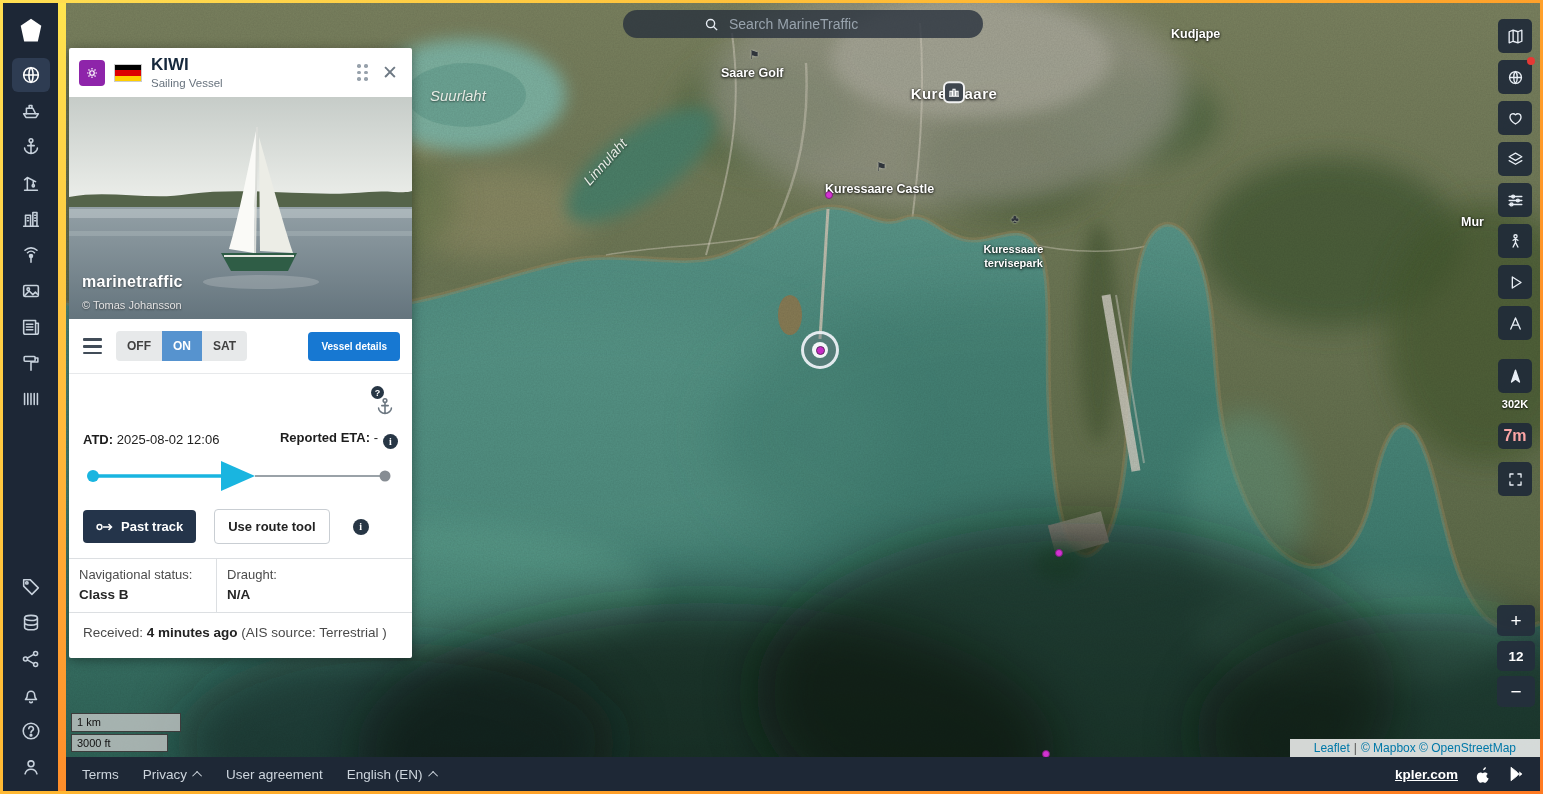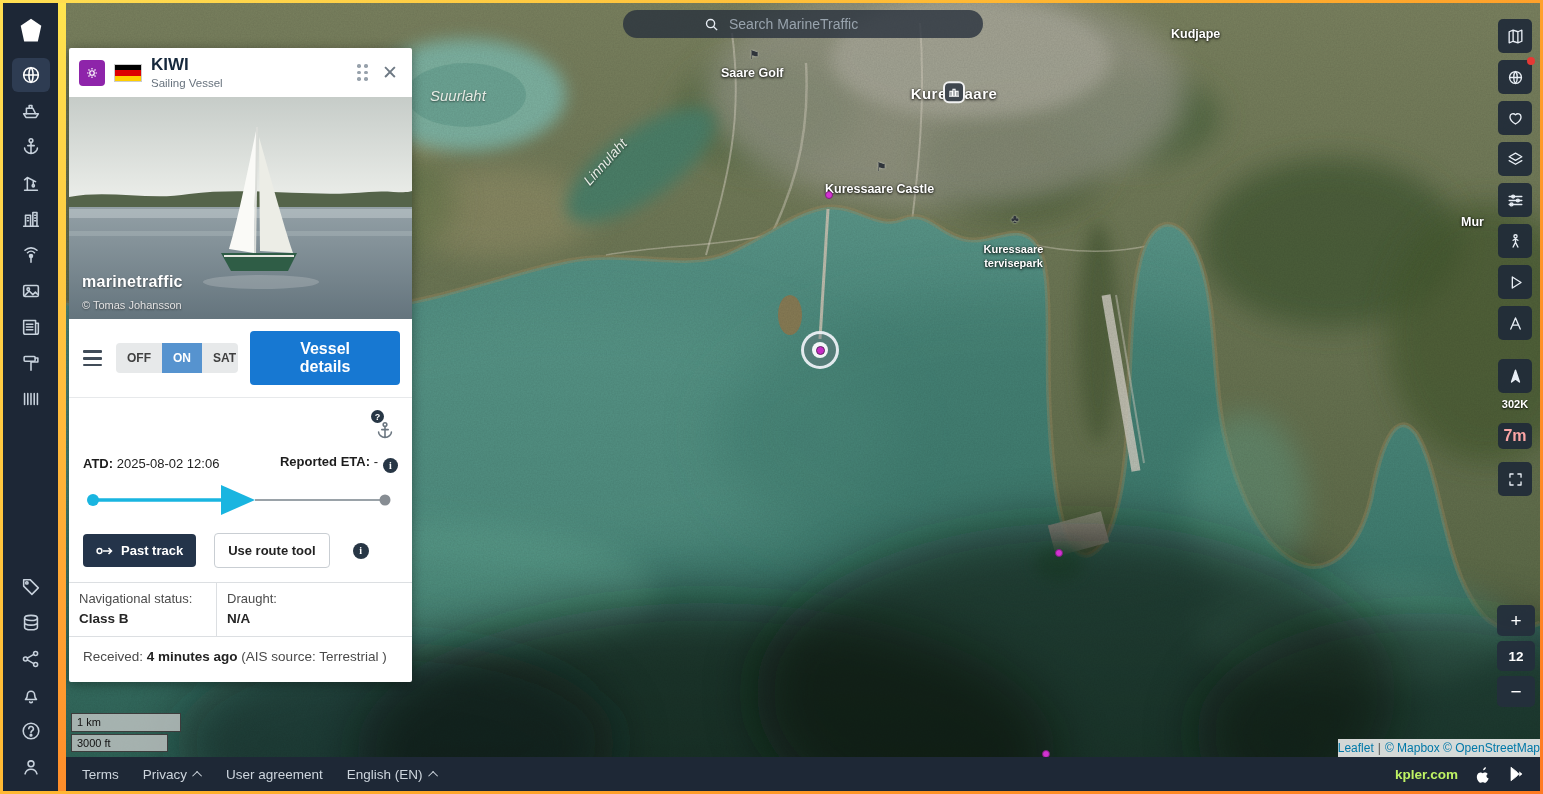--- a/index.html
+++ b/index.html
@@ -69,21 +69,21 @@
 
   .zoom-ctl{position:absolute;right:5px;bottom:50px;width:38px;display:flex;flex-direction:column;gap:5px;z-index:15}
   .zoom-btn{width:38px;height:31px;border:none;border-radius:5px;background:rgba(36,46,60,.95);
     color:#fff;font-size:19px;line-height:1;cursor:pointer;display:flex;align-items:center;justify-content:center}
   .zoom-chip{width:38px;height:30px;border-radius:5px;background:rgba(36,46,60,.95);color:#fff;
     font-size:13.5px;font-weight:700;display:flex;align-items:center;justify-content:center}
 
   .coord-box{position:absolute;right:48px;bottom:60px;background:rgba(40,48,58,.5);border-radius:3px;
     padding:5px 10px;color:#fff;font-size:12.5px;line-height:1.45;text-align:right;z-index:14;
     text-shadow:0 1px 1px rgba(0,0,0,.6)}
-  .attribution{position:absolute;right:0;bottom:0;background:rgba(255,255,255,.82);padding:2px 0;
+  .attribution{position:absolute;right:0;bottom:0;background:rgba(255,255,255,.82);padding:2px 24px;
     font-size:12px;color:#333;z-index:14}
   .attribution a{color:#0078A8;text-decoration:none;cursor:pointer}
   .attribution .sep{margin:0 4px;color:#555}
   .scale-box{position:absolute;left:5px;bottom:5px;z-index:14}
   .scale-bar{background:rgba(205,205,205,.75);border:1px solid #3c3c3c;color:#111;
     font-size:11px;padding:1px 5px;line-height:1.3}
   .scale-km{width:110px;margin-bottom:2px}
   .scale-ft{width:97px}
 
   
@@ -109,21 +109,21 @@
   .credit{position:absolute;left:13px;bottom:8px;color:#e3e3e3;font-size:11px;text-shadow:0 1px 2px rgba(0,0,0,.5)}
 
   .p-controls{display:flex;align-items:center;gap:12px;padding:12px 12px;border-bottom:1px solid #e7e9eb}
   .hamburger{display:flex;flex-direction:column;gap:4px;cursor:pointer;background:none;border:none;padding:2px}
   .hamburger i{width:19px;height:2.6px;background:#414c58;border-radius:1px}
   .seg{display:flex;border-radius:4px;overflow:hidden}
   .seg button{border:none;padding:8px 11px;font-size:12px;font-weight:700;cursor:pointer;
     background:#e7e9ea;color:#404040}
   .seg button.on{background:#5693cf;color:#fff}
   .btn-primary{margin-left:auto;background:#1778d2;color:#fff;border:none;border-radius:4px;
-    font-size:16px;font-weight:700;padding:9px 26px;cursor:pointer}
+    font-size:10px;font-weight:700;padding:9px 13px;cursor:pointer}
 
   .p-dest{display:flex;padding:12px 14px 2px}
   .dest-text{width:195px;color:#5d6f7d;font-size:15.5px;line-height:1.35;cursor:pointer}
   .dest-anchor{margin-left:auto;position:relative;width:34px;height:34px}
   .dest-anchor svg{position:absolute;right:2px;top:9px;stroke:#6b7680;fill:none;stroke-width:1.7;stroke-linecap:round}
   .q-badge{position:absolute;right:14px;top:0;width:13px;height:13px;border-radius:50%;background:#273645;
     color:#fff;font-size:9px;font-weight:700;display:flex;align-items:center;justify-content:center}
 
   .p-times{display:flex;justify-content:space-between;align-items:center;padding:8px 14px 4px;font-size:13px}
   .p-times b{color:#1d1d1d}
@@ -146,21 +146,21 @@
   .p-received{border-top:1px solid #dcdfe2;padding:10px 14px 14px;font-size:13.5px;color:#4a4a4a;line-height:1.55}
   .p-received b{color:#222}
 
   
   .bottom-bar{position:absolute;left:63px;right:0;bottom:0;height:34px;background:#1e2836;z-index:30;
     display:flex;align-items:center;padding:0 16px;gap:24px;color:#cdd5dd;font-size:13.5px}
   .bb-link{display:flex;align-items:center;gap:8px;cursor:pointer}
   .chev{width:7px;height:7px;border-left:1.8px solid #cdd5dd;border-top:1.8px solid #cdd5dd;
     transform:rotate(45deg) translateY(2px)}
   .bb-right{margin-left:auto;display:flex;align-items:center;gap:18px}
-  .bb-brand{color:#bef264;font-weight:700;cursor:pointer}
+  .bb-brand{color:#ffffff;font-weight:700;text-decoration:underline;cursor:pointer}
 </style>
 </head>
 <body>
 
 <div class="frame">
 <div class="app">
 
   <nav class="sidebar">
     <div class="sb-logo">
       <svg width="26" height="26" viewBox="0 0 24 24">

